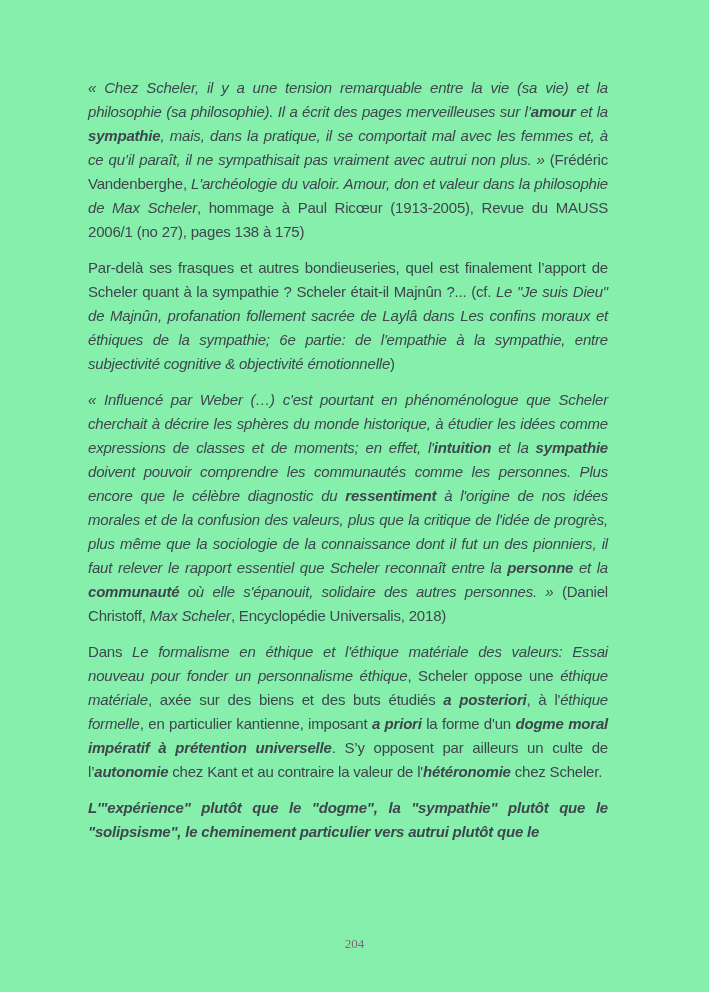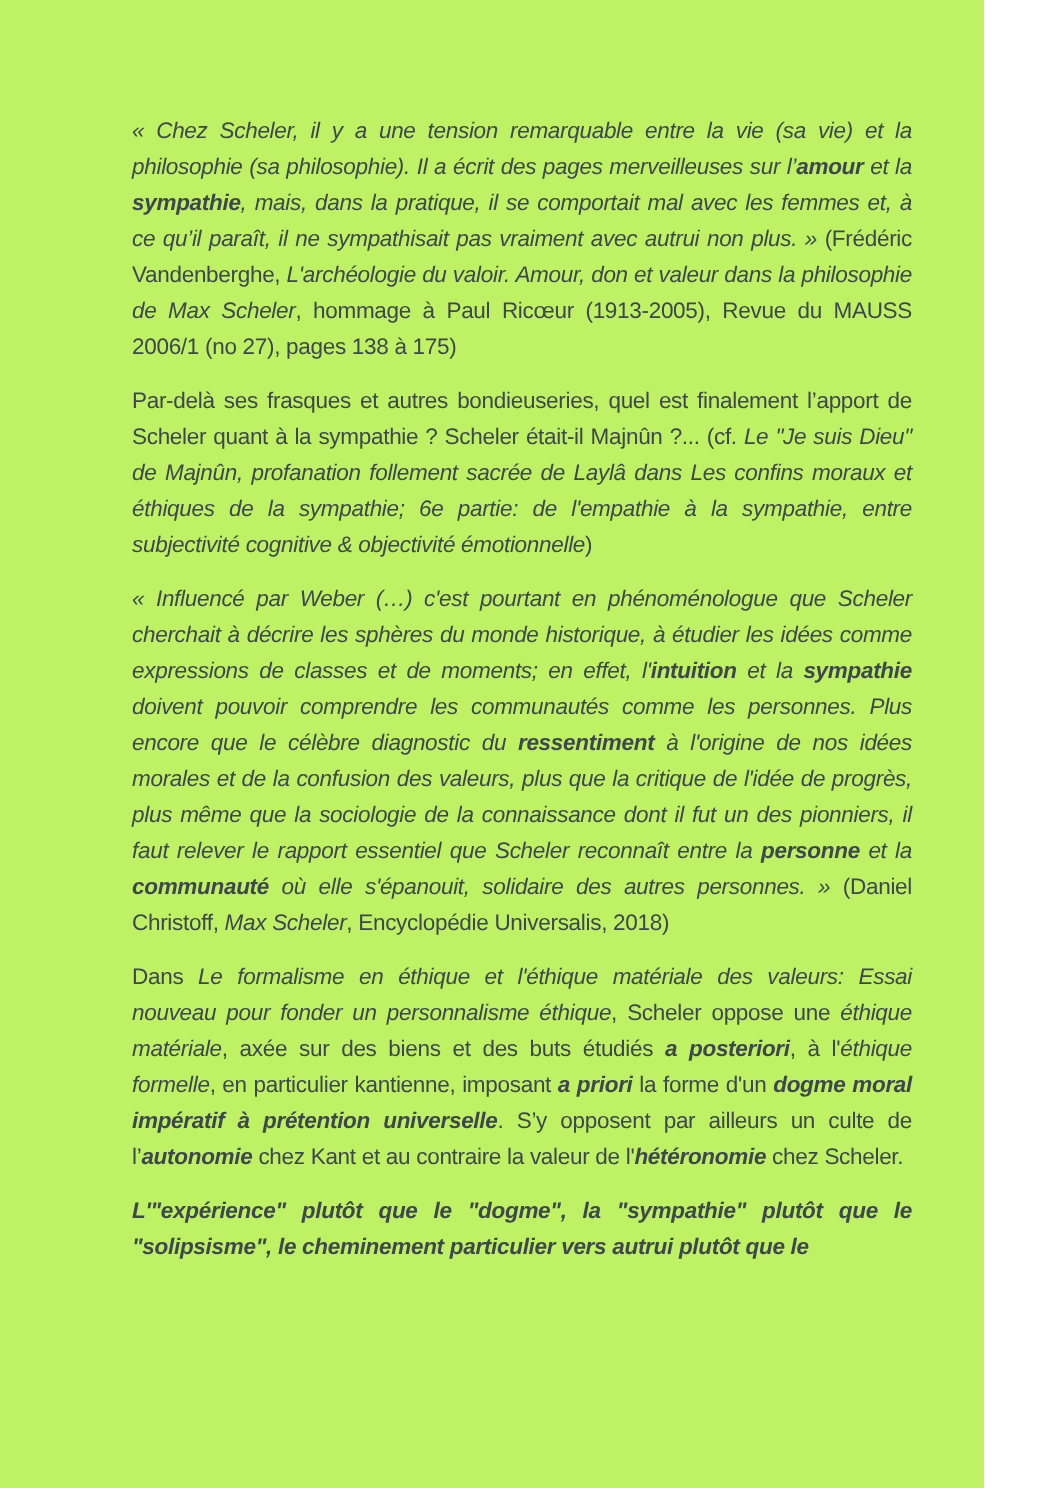--- a/index.html
+++ b/index.html
@@ -2,23 +2,23 @@
 <html><head>
 <meta charset="utf-8">
 <style>
   html, body {
     margin: 0;
     padding: 0;
     background: #ffffff;
   }
   .page {
     position: relative;
-    width: 656px;
+    width: 709px;
     height: 992px;
-    background: #bef264;
+    background: #86efac;
     overflow: hidden;
     font-family: "Liberation Sans", sans-serif;
   }
   .text-block {
     position: absolute;
     left: 88px;
     top: 76px;
     width: 520px;
     color: #3f464d;
     font-size: 15px;
@@ -50,13 +50,14 @@
 <body>
 
 <div class="page">
   <div class="text-block">
       <p class="para"><span class="i">«&nbsp;Chez Scheler, il y a une tension remarquable entre la vie (sa vie) et la philosophie (sa philosophie). Il a écrit des pages merveilleuses sur l’</span><span class="bi">amour</span><span class="i"> et la </span><span class="bi">sympathie</span><span class="i">, mais, dans la pratique, il se comportait mal avec les femmes et, à ce qu’il paraît, il ne sympathisait pas vraiment avec autrui non plus.&nbsp;» </span><span class="r">(Frédéric Vandenberghe, </span><span class="i">L'archéologie du valoir. Amour, don et valeur dans la philosophie de Max Scheler</span><span class="r">, hommage à Paul Ricœur (1913-2005), Revue du MAUSS 2006/1 (no 27), pages 138 à 175)</span></p>
       <p class="para"><span class="r">Par-delà ses frasques et autres bondieuseries, quel est finalement l’apport de Scheler quant à la sympathie&nbsp;? Scheler était-il Majnûn&nbsp;?... (cf. </span><span class="i">Le "Je suis Dieu" de Majnûn, profanation follement sacrée de Laylâ dans Les confins moraux et éthiques de la sympathie; 6e partie: de l'empathie à la sympathie, entre subjectivité cognitive &amp; objectivité émotionnelle</span><span class="r">)</span></p>
       <p class="para"><span class="i">«&nbsp;Influencé par Weber (…) c'est pourtant en phénoménologue que Scheler cherchait à décrire les sphères du monde historique, à étudier les idées comme expressions de classes et de moments; en effet, l'</span><span class="bi">intuition</span><span class="i"> et la </span><span class="bi">sympathie</span><span class="i"> doivent pouvoir comprendre les communautés comme les personnes. Plus encore que le célèbre diagnostic du </span><span class="bi">ressentiment</span><span class="i"> à l'origine de nos idées morales et de la confusion des valeurs, plus que la critique de l'idée de progrès, plus même que la sociologie de la connaissance dont il fut un des pionniers, il faut relever le rapport essentiel que Scheler reconnaît entre la </span><span class="bi">personne</span><span class="i"> et la </span><span class="bi">communauté</span><span class="i"> où elle s'épanouit, solidaire des autres personnes.&nbsp;» </span><span class="r">(Daniel Christoff, </span><span class="i">Max Scheler</span><span class="r">, Encyclopédie Universalis, 2018)</span></p>
       <p class="para"><span class="r">Dans </span><span class="i">Le formalisme en éthique et l'éthique matériale des valeurs: Essai nouveau pour fonder un personnalisme éthique</span><span class="r">, Scheler oppose une </span><span class="i">éthique matériale</span><span class="r">, axée sur des biens et des buts étudiés </span><span class="bi">a posteriori</span><span class="r">, à l'</span><span class="i">éthique formelle</span><span class="r">, en particulier kantienne, imposant </span><span class="bi">a priori</span><span class="r"> la forme d'un </span><span class="bi">dogme moral impératif à prétention universelle</span><span class="r">. S’y opposent par ailleurs un culte de l’</span><span class="bi">autonomie</span><span class="r"> chez Kant et au contraire la valeur de l'</span><span class="bi">hétéronomie</span><span class="r"> chez Scheler.</span></p>
       <p class="para"><span class="bi">L'"expérience" plutôt que le "dogme", la "sympathie" plutôt que le "solipsisme", le cheminement particulier vers autrui plutôt que le</span></p>
     </div>
+  <div class="footer">204</div>
 </div>
 
 </body></html>

